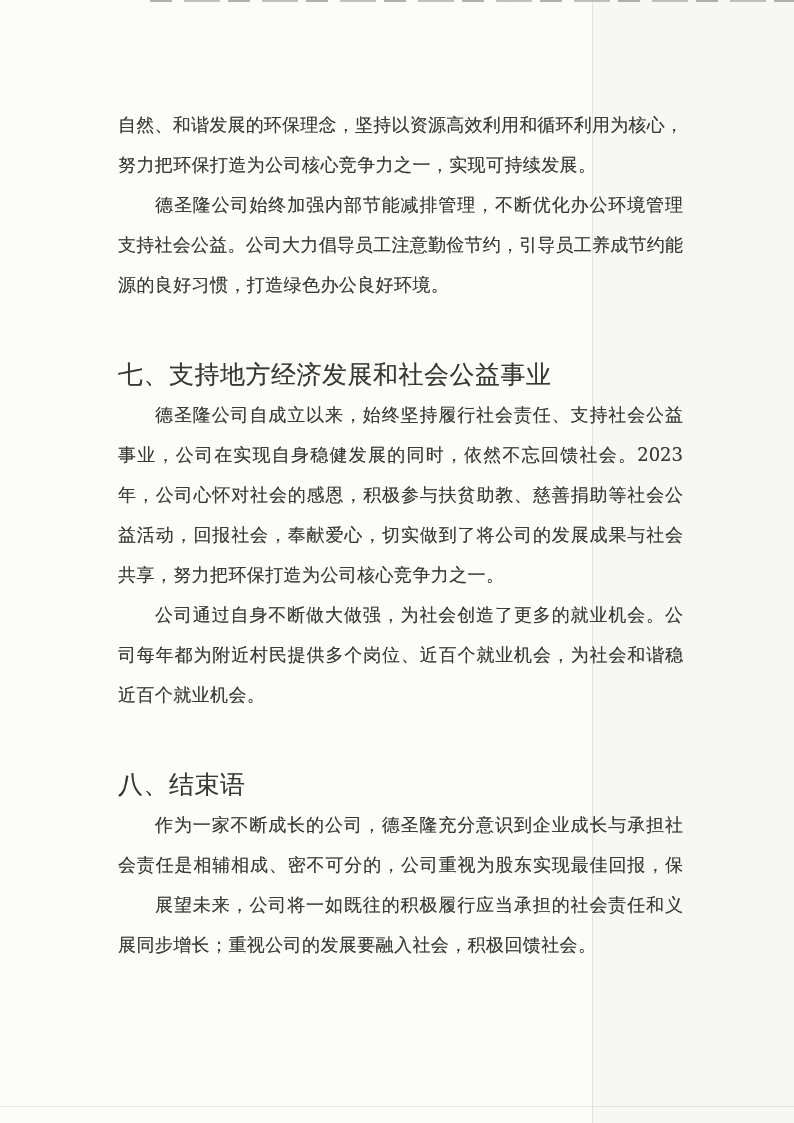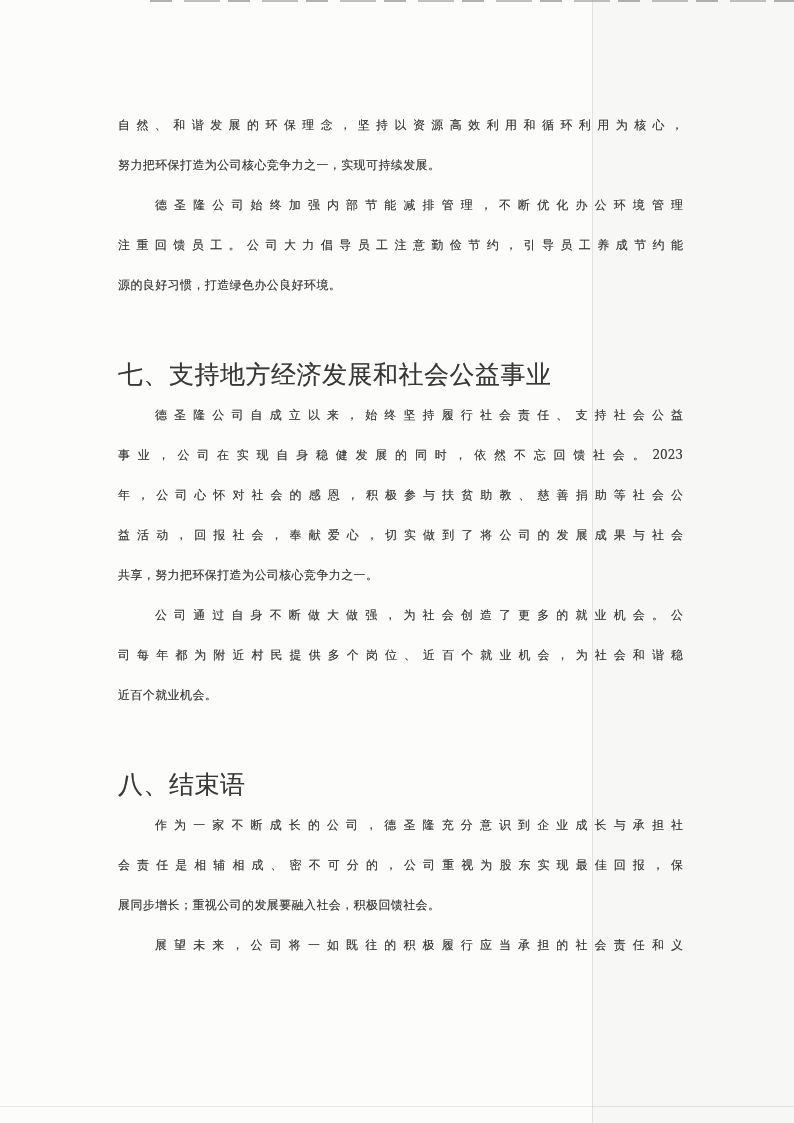--- a/index.html
+++ b/index.html
@@ -55,21 +55,21 @@
   
   .text-column {
     position: absolute;
     left: 118px;
     top: 105px;
     width: 565px;
   }
   .line {
     height: 40px;
     line-height: 40px;
-    font-size: 12px;
+    font-size: 18px;
     text-align: justify;
     text-align-last: justify;
     color: #3a3a3a;
     text-shadow: 0 0 0.5px rgba(55, 55, 55, 0.55);
   }
   .line.indent {
     text-indent: 37px;
   }
   .line.pend {
     text-align-last: left;
@@ -89,30 +89,30 @@
 <body>
 
 <div class="page">
   <div class="scan-top-edge"></div>
   <div class="scan-right-strip"></div>
   <div class="scan-bottom-line"></div>
   <div class="text-column">
       <div class="line">自然、和谐发展的环保理念，坚持以资源高效利用和循环利用为核心，</div>
       <div class="line pend">努力把环保打造为公司核心竞争力之一，实现可持续发展。</div>
       <div class="line indent">德圣隆公司始终加强内部节能减排管理，不断优化办公环境管理</div>
-      <div class="line">注重回馈员工。公司大力倡导员工注意勤俭节约，引导员工养成节约能</div>
+      <div class="line">支持社会公益。公司大力倡导员工注意勤俭节约，引导员工养成节约能</div>
       <div class="line pend">源的良好习惯，打造绿色办公良好环境。</div>
       <div class="heading">七、支持地方经济发展和社会公益事业</div>
       <div class="line indent">德圣隆公司自成立以来，始终坚持履行社会责任、支持社会公益</div>
       <div class="line">事业，公司在实现自身稳健发展的同时，依然不忘回馈社会。2023</div>
       <div class="line">年，公司心怀对社会的感恩，积极参与扶贫助教、慈善捐助等社会公</div>
       <div class="line">益活动，回报社会，奉献爱心，切实做到了将公司的发展成果与社会</div>
       <div class="line pend">共享，努力把环保打造为公司核心竞争力之一。</div>
       <div class="line indent">公司通过自身不断做大做强，为社会创造了更多的就业机会。公</div>
       <div class="line">司每年都为附近村民提供多个岗位、近百个就业机会，为社会和谐稳</div>
       <div class="line pend">近百个就业机会。</div>
       <div class="heading">八、结束语</div>
       <div class="line indent">作为一家不断成长的公司，德圣隆充分意识到企业成长与承担社</div>
       <div class="line">会责任是相辅相成、密不可分的，公司重视为股东实现最佳回报，保</div>
+      <div class="line indent">展望未来，公司将一如既往的积极履行应当承担的社会责任和义</div>
       <div class="line pend">展同步增长；重视公司的发展要融入社会，积极回馈社会。</div>
-      <div class="line indent">展望未来，公司将一如既往的积极履行应当承担的社会责任和义</div>
     </div>
 </div>
 
 </body></html>

